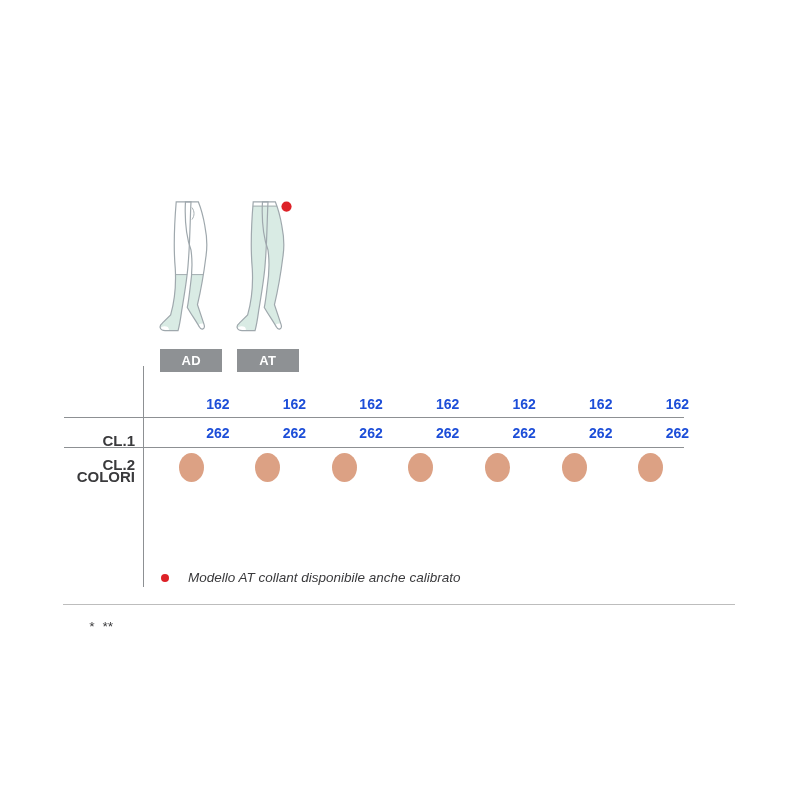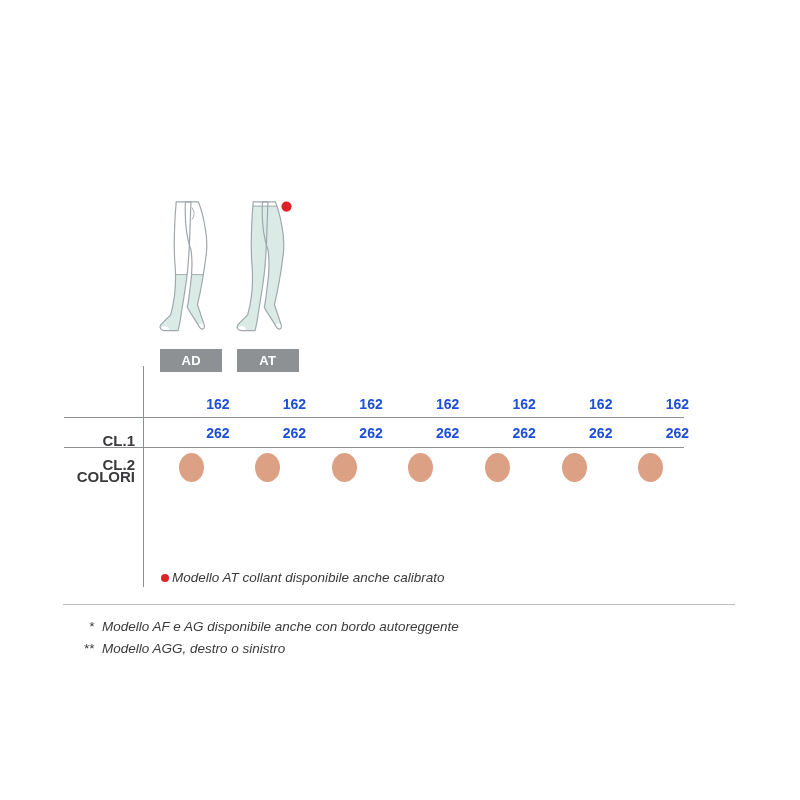--- a/index.html
+++ b/index.html
@@ -35,21 +35,21 @@
   }
   #lbl-cl1{top:401px;height:24px;line-height:24px;margin-top:28px;}
   #lbl-cl2{top:421px;height:24px;line-height:24px;margin-top:32px;}
   #lbl-colori{top:462px;height:30px;line-height:30px;}
   .hline{position:absolute;left:64px;width:620px;height:1px;background:#8d9093;}
   #hline1{top:417px;}
   #hline2{top:447px;}
   .vline{position:absolute;left:143px;top:366px;width:1px;height:221px;background:#8d9093;}
   .rednote{
     position:absolute;left:161px;top:569px;height:17px;
-    display:flex;align-items:center;gap:3px;text-align:center;
+    display:flex;align-items:center;gap:19px;text-align:center;
   }
   .reddot{width:8px;height:8px;border-radius:50%;background:#dd2127;}
   .rednote .ntext{font-style:italic;font-size:13.5px;color:#3a3a3c;}
   .divider{position:absolute;left:63px;top:604px;width:672px;height:1px;background:#bdbdbd;}
   .notes{
     position:absolute;left:70px;top:617px;
     display:grid;grid-template-columns:24px auto;column-gap:8px;row-gap:2px;
     font-style:italic;font-size:13.5px;color:#3a3a3c;line-height:20px;
   }
   .notes .marker{text-align:right;}
@@ -161,18 +161,16 @@
 
   <div class="rednote">
     <span class="reddot"></span>
     <span class="ntext">Modello AT collant disponibile anche calibrato</span>
   </div>
 
   <div class="divider"></div>
 
   <div class="notes">
     <span class="marker">*</span>
-    <span class="ftext">Modello AF e AG disponibile anche con bordo autoreggente</span>
     <span class="marker">**</span>
-    <span class="ftext">Modello AGG, destro o sinistro</span>
   </div>
 
 </div>
 
 </body></html>

